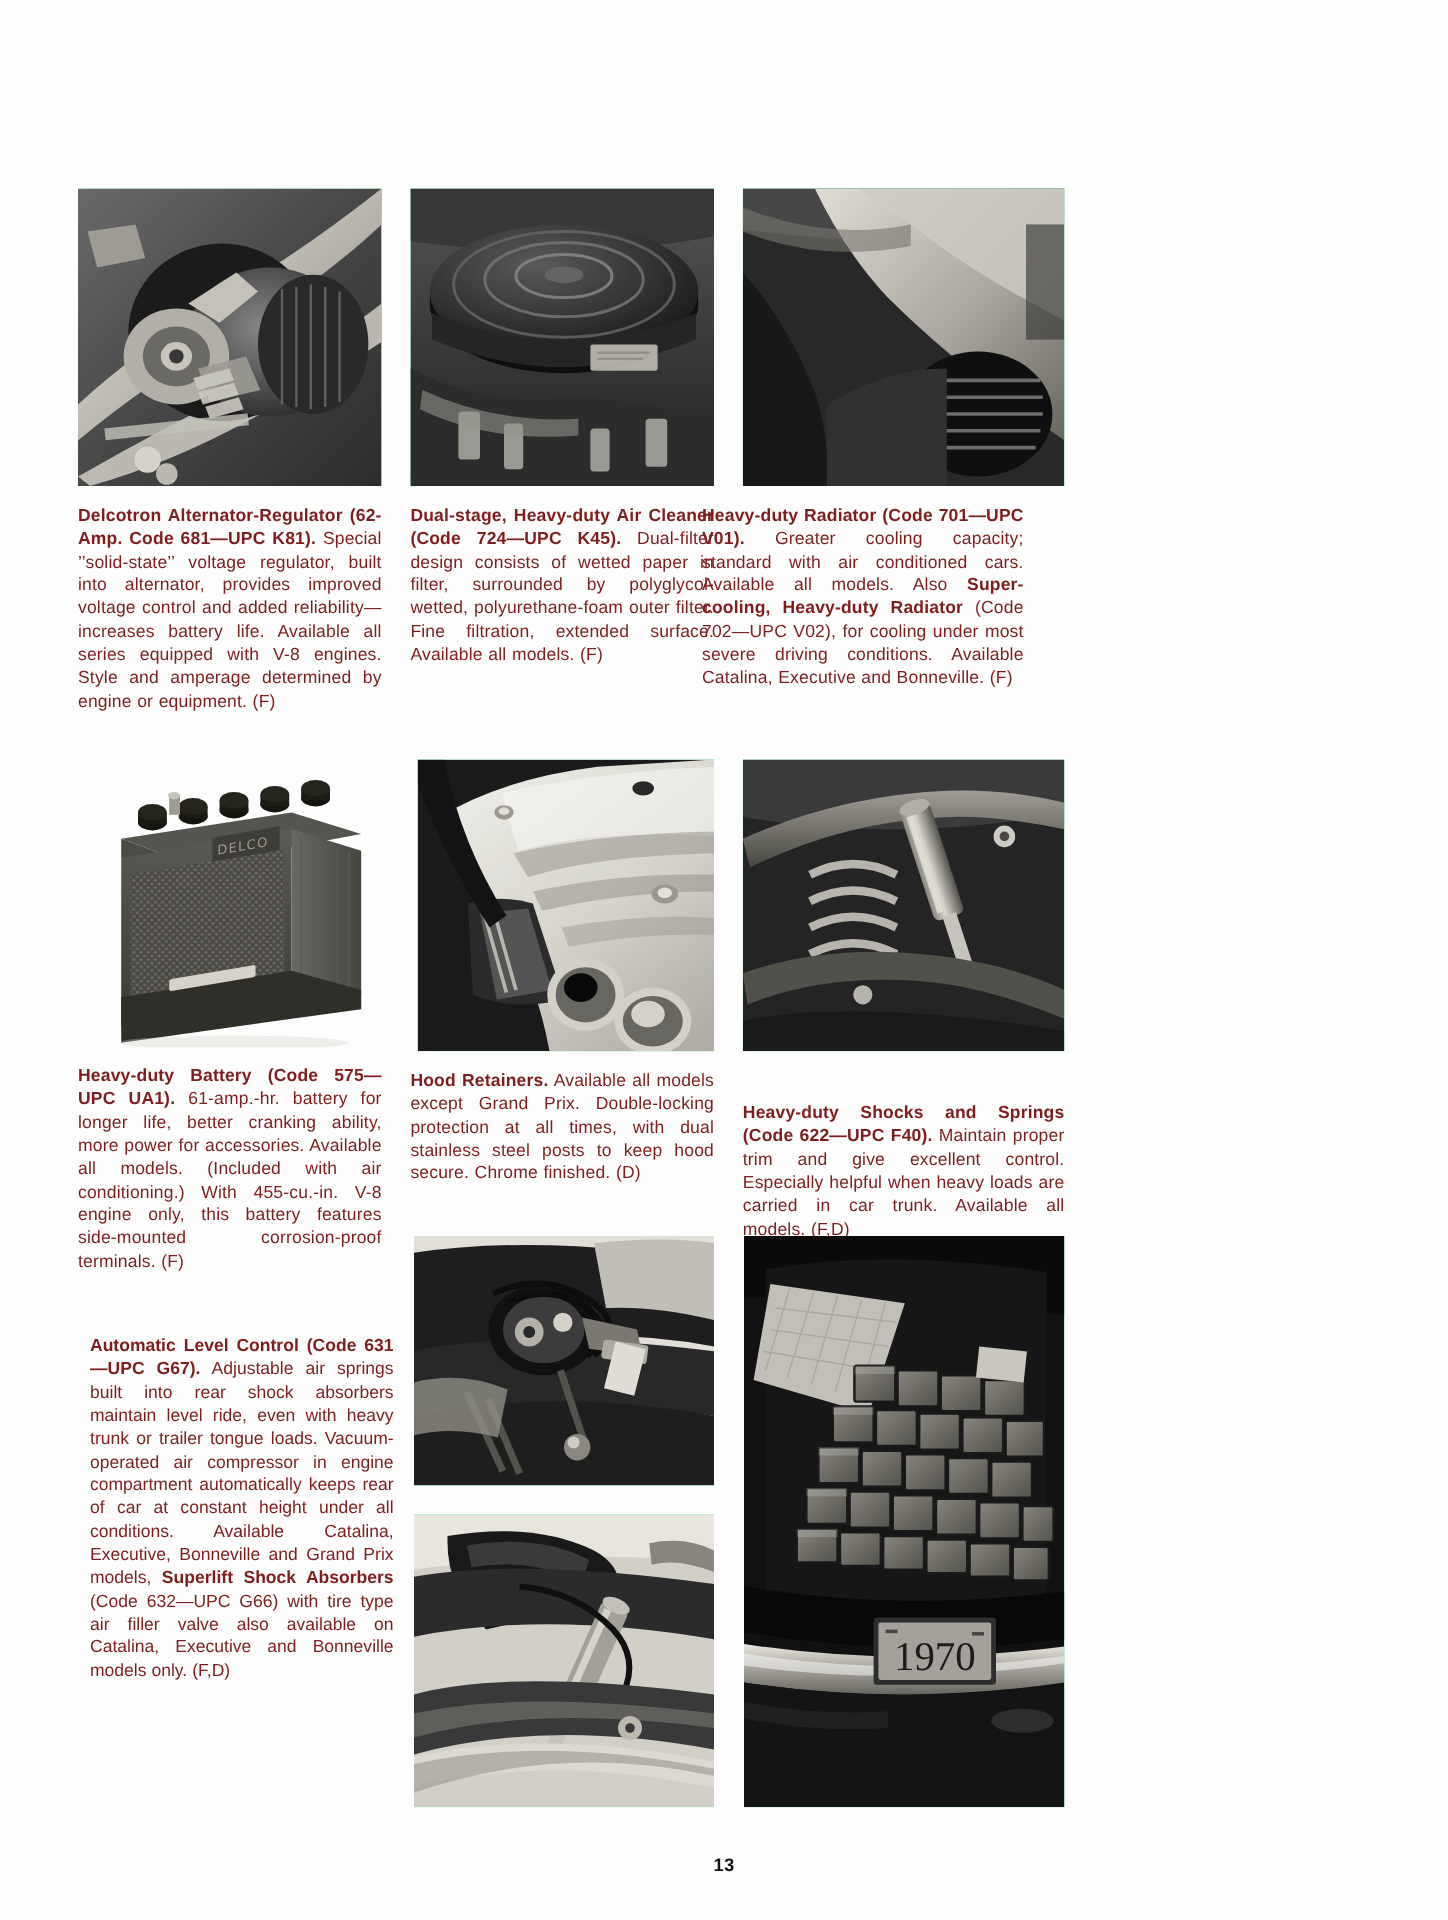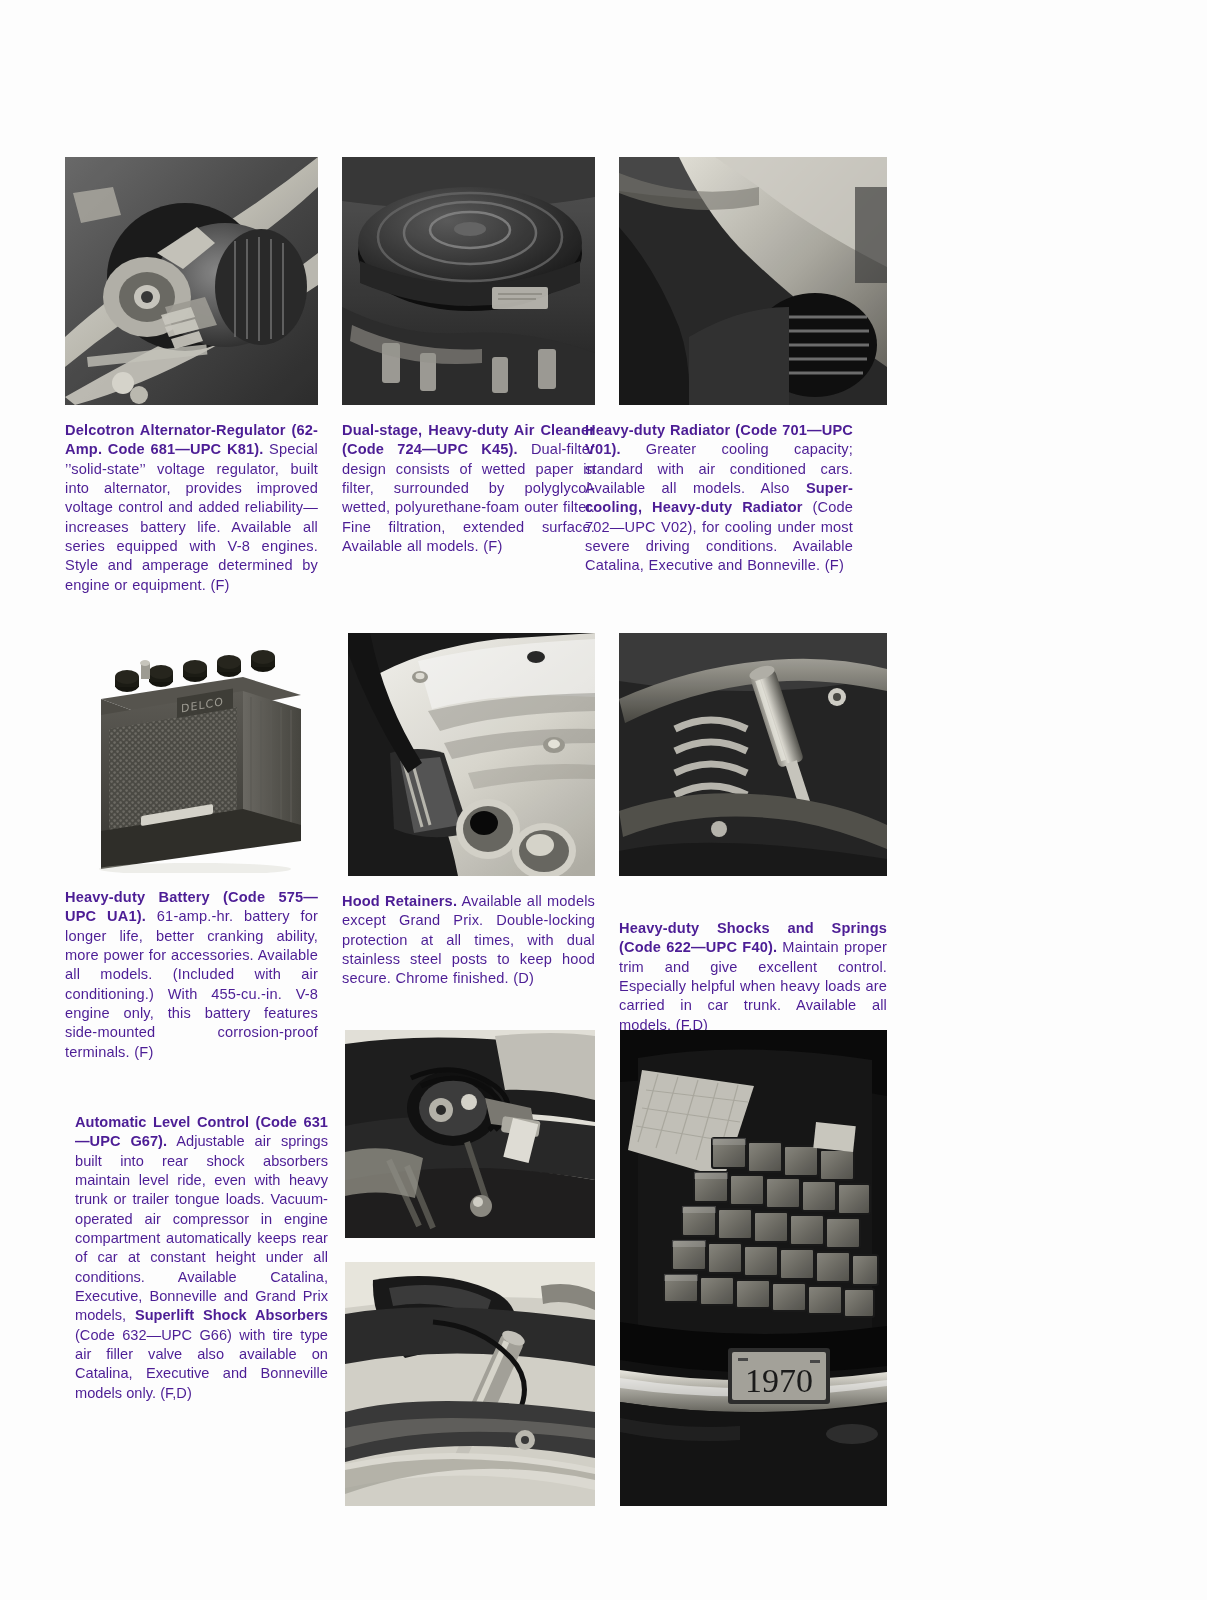--- a/index.html
+++ b/index.html
@@ -19,21 +19,21 @@
   .photo svg{display:block;width:100%;height:100%;}
   .photo.cutout{background:#fdfdfd;}
 
   
   .cap{
     position:absolute;
     font-size:14.6px;
     line-height:19.35px;
     text-align:justify;
     text-justify:inter-word;
-    color:#4c1d95;
+    color:#7f1d1d;
     letter-spacing:0.15px;
     word-spacing:0.4px;
   }
   .cap.tight{letter-spacing:0.01px;word-spacing:0.05px;}
 
   .folio{
     position:absolute;
     left:0;right:0;
     text-align:center;
     font-size:15px;
@@ -509,14 +509,15 @@
         <rect x="190" y="330" width="10" height="3" fill="#4a4a4a"></rect>
         <text class="plate-text" x="159" y="362" font-size="34" text-anchor="middle">1970</text>
       </g>
 
       <ellipse cx="232" cy="404" rx="26" ry="10" fill="#3a3a3a" opacity="0.7"></ellipse>
       <path d="M0 388 Q60 400 120 396 L120 410 Q58 414 0 402 Z" fill="#2b2b2b" opacity="0.6"></path>
       <rect width="267" height="476" fill="#000" opacity="0.03"></rect>
     </svg>
   </div>
 
+  <div class="folio" style="top:1546px;">13</div>
 
 </div>
 
 </body></html>

